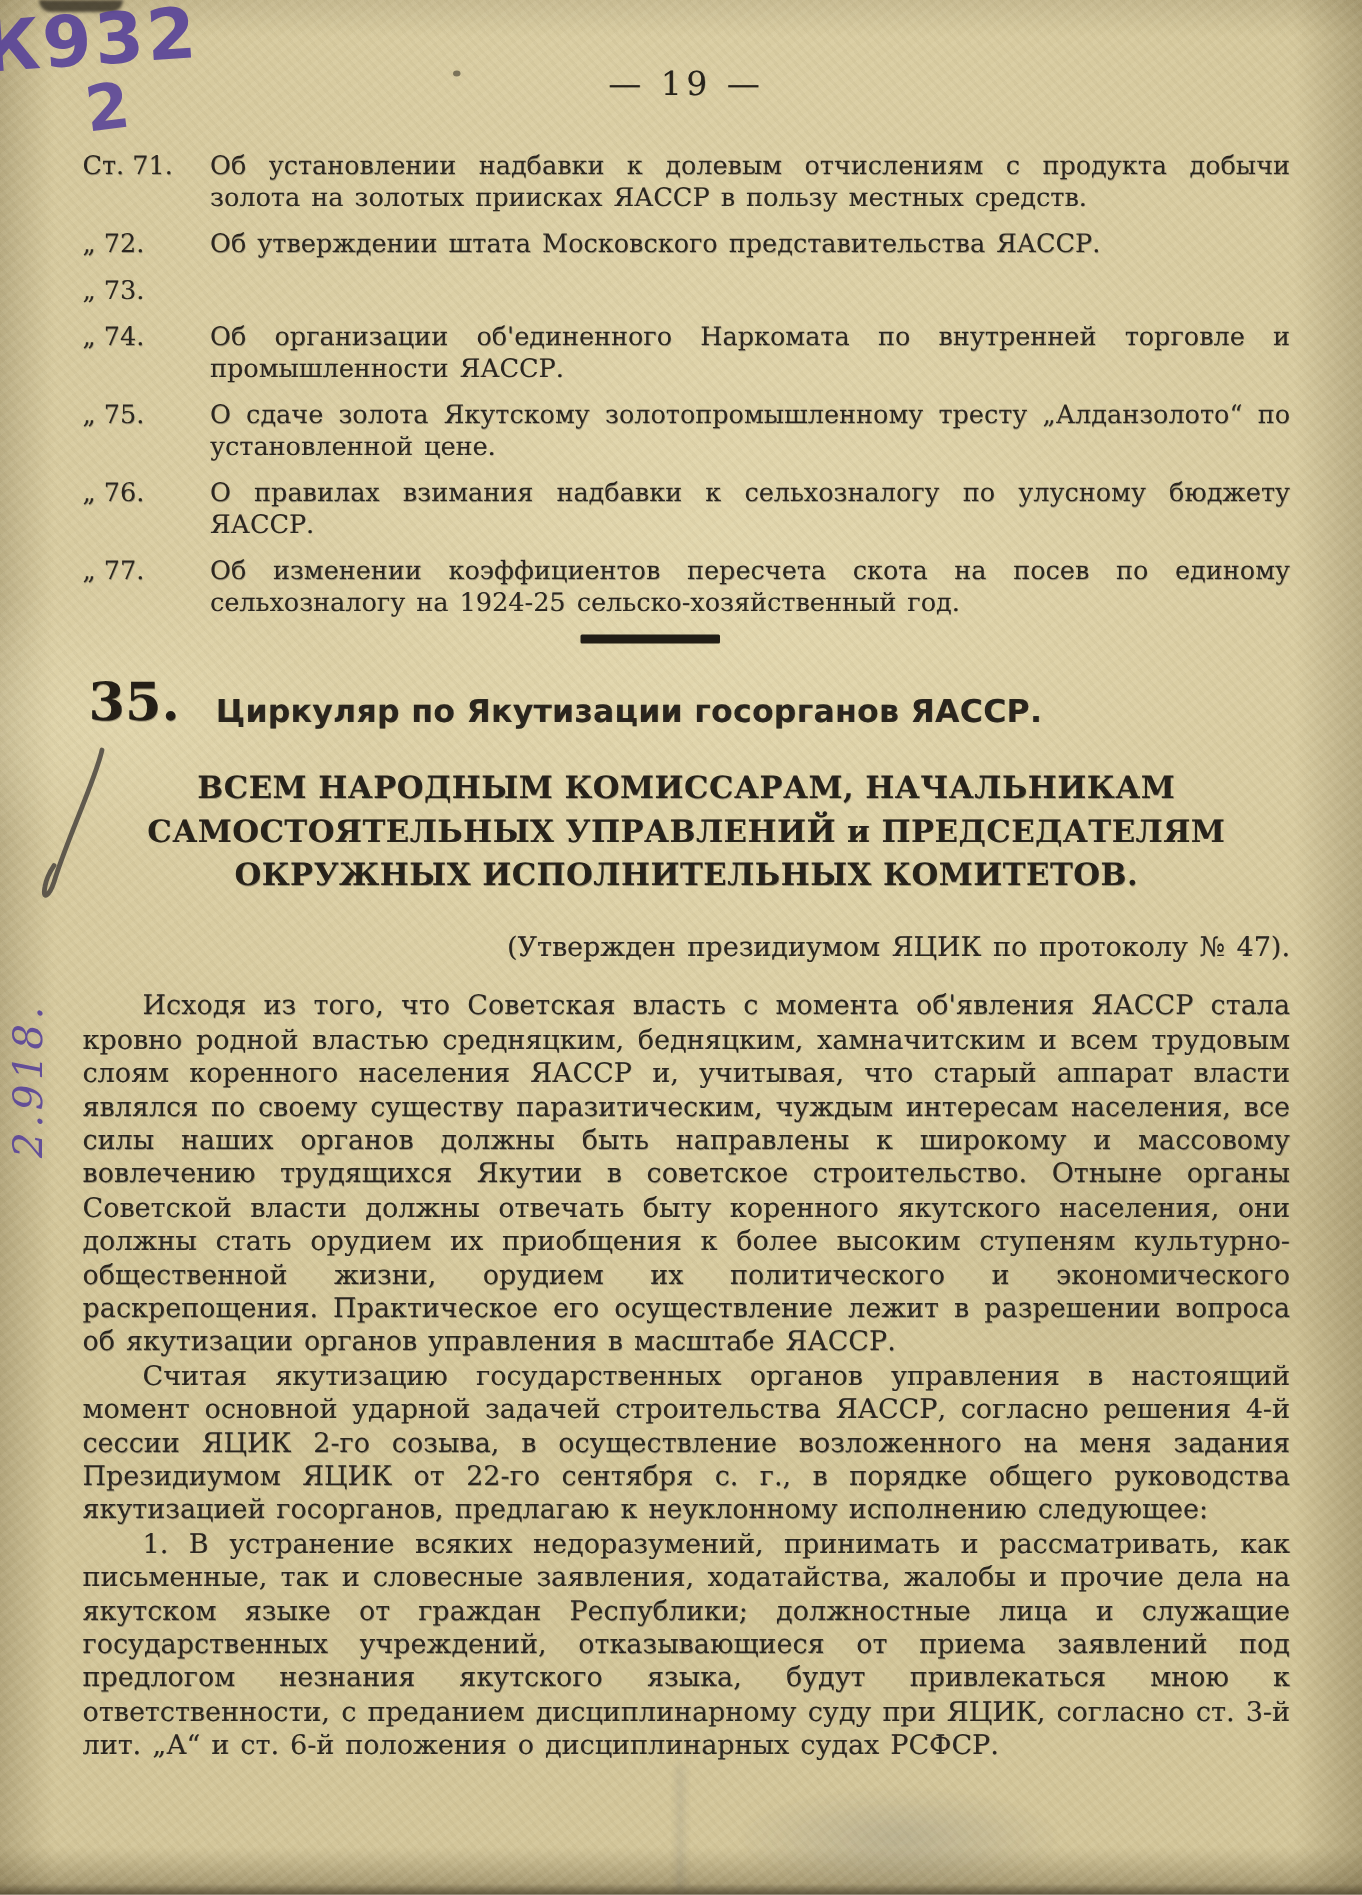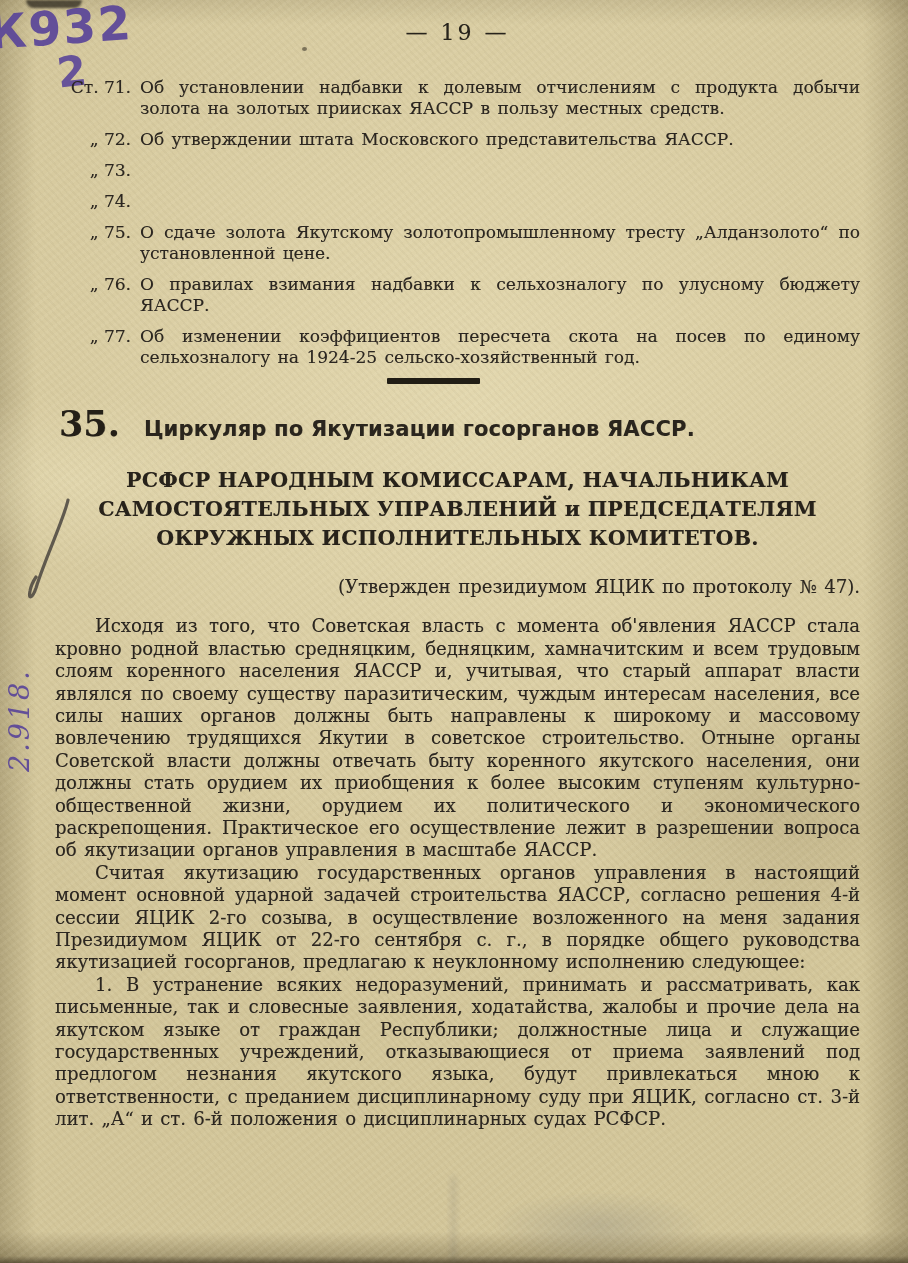--- a/index.html
+++ b/index.html
@@ -19,30 +19,30 @@
       linear-gradient(270deg, rgba(103,90,56,.36) 0, rgba(103,90,56,0) 5%),
       linear-gradient(0deg, rgba(88,76,46,.45) 0, rgba(88,76,46,0) 2.5%),
       linear-gradient(180deg, rgba(88,76,46,.16) 0, rgba(88,76,46,0) 2%);
   }
   .scan::before{ 
     content:"";position:absolute;inset:0;pointer-events:none;
     background-image:
       repeating-linear-gradient(48deg, rgba(60,50,25,.035) 0 2px, transparent 2px 5px),
       repeating-linear-gradient(-37deg, rgba(255,250,225,.05) 0 3px, transparent 3px 7px);
   }
-  .content{position:absolute;inset:0;padding:16px 48px 0 55px;box-sizing:border-box;}
+  .content{position:absolute;inset:0;padding:40px 48px 0 55px;box-sizing:border-box;}
   .printed{text-shadow:.35px .35px 0 rgba(43,38,32,.35);}
 
   .page-number{
     text-align:center;font-size:22px;letter-spacing:3px;
     margin:4px 0 32px;color:#27231b;
   }
 
   .toc-row{display:flex;gap:9px;margin-bottom:10px;font-size:17px;line-height:21px;}
-  .toc-label{flex:0 0 76px;text-align:right;white-space:nowrap;}
+  .toc-label{flex:0 0 76px;text-align:left;white-space:nowrap;}
   .toc-text{flex:1;text-align:justify;word-spacing:2px;max-width:726px;}
 
   .rule{width:93px;height:6px;background:#211d15;margin:6px 0 0 332px;border-radius:1px;}
 
   .section-head{display:flex;align-items:flex-end;gap:24px;margin:22px 0 0 4px;}
   .section-number{font-size:35px;font-weight:bold;line-height:1;color:#241f17;}
   .section-title{
     font-family:"DejaVu Sans","Liberation Sans",sans-serif;
     font-weight:bold;font-size:21px;margin-top:7px;letter-spacing:.2px;color:#2a251d;
   }
@@ -124,20 +124,21 @@
       </div>
       <div class="toc-row">
         <span class="toc-label">„ 72.</span>
         <span class="toc-text">Об утверждении штата Московского представительства ЯАССР.</span>
       </div>
       <div class="toc-row">
         <span class="toc-label">„ 73.</span>
       </div>
       <div class="toc-row">
         <span class="toc-label">„ 74.</span>
+        <span class="toc-text">Об организации об'единенного Наркомата по внутренней торговле и промышленности ЯАССР.</span>
       </div>
       <div class="toc-row">
         <span class="toc-label">„ 75.</span>
         <span class="toc-text">О сдаче золота Якутскому золотопромышленному тресту „Алданзолото“ по установленной цене.</span>
       </div>
       <div class="toc-row">
         <span class="toc-label">„ 76.</span>
         <span class="toc-text">О правилах взимания надбавки к сельхозналогу по улусному бюджету ЯАССР.</span>
       </div>
       <div class="toc-row">
@@ -146,21 +147,21 @@
       </div>
     </div>
 
     <div class="rule"></div>
 
     <div class="section-head">
       <span class="section-number">35.</span>
       <span class="section-title">Циркуляр по Якутизации госорганов ЯАССР.</span>
     </div>
 
-    <div class="address-heading">РСФСР НАРОДНЫМ КОМИССАРАМ, НАЧАЛЬНИКАМ САМОСТОЯТЕЛЬНЫХ УПРАВЛЕНИЙ и ПРЕДСЕДАТЕЛЯМ ОКРУЖНЫХ ИСПОЛНИТЕЛЬНЫХ КОМИТЕТОВ.</div>
+    <div class="address-heading">ВСЕМ НАРОДНЫМ КОМИССАРАМ, НАЧАЛЬНИКАМ САМОСТОЯТЕЛЬНЫХ УПРАВЛЕНИЙ и ПРЕДСЕДАТЕЛЯМ ОКРУЖНЫХ ИСПОЛНИТЕЛЬНЫХ КОМИТЕТОВ.</div>
 
     <div class="approval-note">(Утвержден президиумом ЯЦИК по протоколу № 47).</div>
 
     <div class="body-text">
       <p>Исходя из того, что Советская власть с момента об'явления ЯАССР стала кровно родной властью средняцким, бедняцким, хамначитским и всем трудовым слоям коренного населения ЯАССР и, учитывая, что старый аппарат власти являлся по своему существу паразитическим, чуждым интересам населения, все силы наших органов должны быть направлены к широкому и массовому вовлечению трудящихся Якутии в советское строительство. Отныне органы Советской власти должны отвечать быту коренного якутского населения, они должны стать орудием их приобщения к более высоким ступеням культурно-общественной жизни, орудием их политического и экономического раскрепощения. Практическое его осуществление лежит в разрешении вопроса об якутизации органов управления в масштабе ЯАССР.</p>
       <p>Считая якутизацию государственных органов управления в настоящий момент основной ударной задачей строительства ЯАССР, согласно решения 4-й сессии ЯЦИК 2-го созыва, в осуществление возложенного на меня задания Президиумом ЯЦИК от 22-го сентября с. г., в порядке общего руководства якутизацией госорганов, предлагаю к неуклонному исполнению следующее:</p>
       <p>1. В устранение всяких недоразумений, принимать и рассматривать, как письменные, так и словесные заявления, ходатайства, жалобы и прочие дела на якутском языке от граждан Республики; должностные лица и служащие государственных учреждений, отказывающиеся от приема заявлений под предлогом незнания якутского языка, будут привлекаться мною к ответственности, с преданием дисциплинарному суду при ЯЦИК, согласно ст. 3-й лит. „А“ и ст. 6-й положения о дисциплинарных судах РСФСР.</p>
     </div>
 
   </div>

